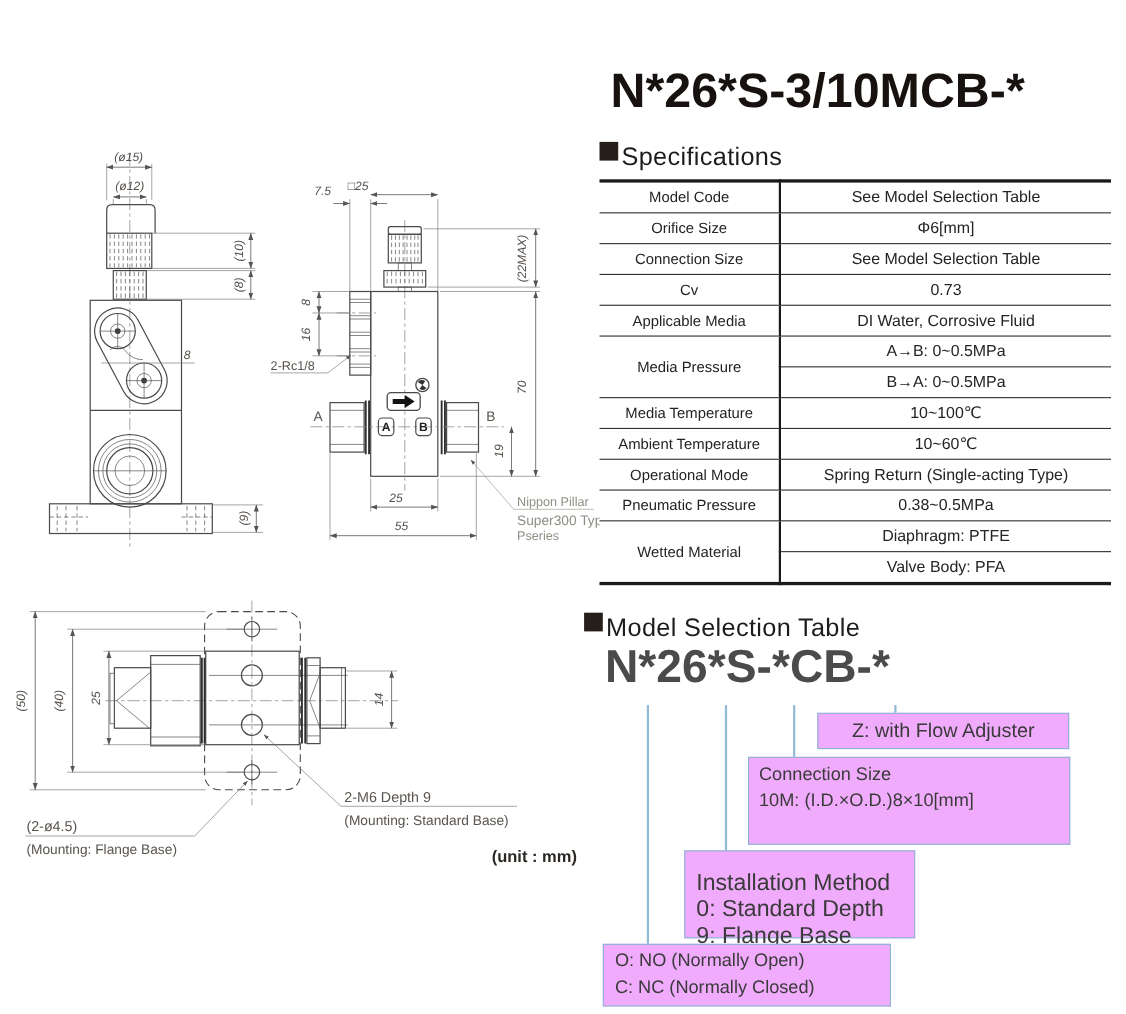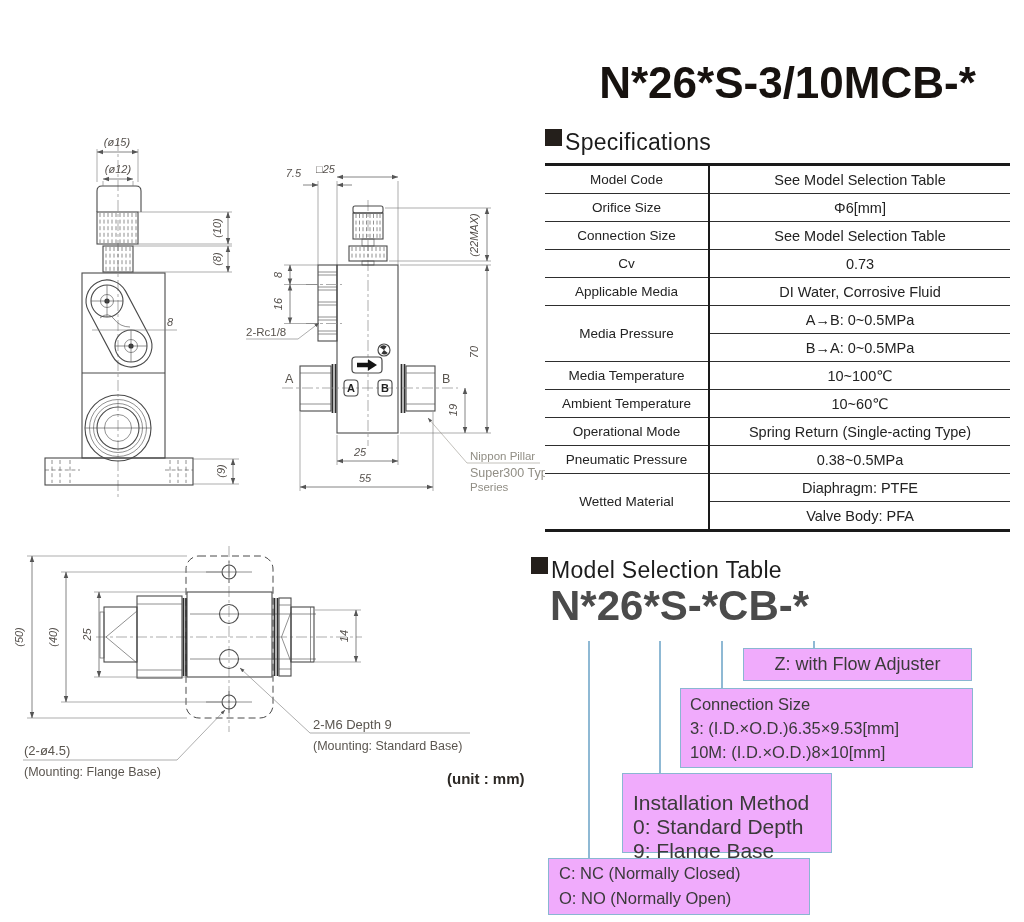--- a/index.html
+++ b/index.html
@@ -1,21 +1,21 @@
 <!DOCTYPE html>
 <html><head>
 <meta charset="utf-8">
 <style>
   html,body{margin:0;padding:0;background:#fff;}
   .page{position:relative;width:1024px;height:922px;background:#ffffff;overflow:hidden;
         font-family:"Liberation Sans","DejaVu Sans",sans-serif;color:#1f1f1f;}
   .abs{position:absolute;}
 
   
-  .title{left:555px;top:58px;width:465px;text-align:center;font-size:44px;font-weight:800;
+  .title{left:555px;top:58px;width:465px;text-align:left;font-size:44px;font-weight:800;
          color:#17120f;letter-spacing:0px;white-space:nowrap;}
   .sec{display:flex;font-size:23px;font-weight:500;color:#1c1c1c;letter-spacing:.3px;}
   .sec .sq{width:17px;height:17px;background:#241f1b;margin-right:3px;flex:0 0 auto;}
   .sec-spec{left:545px;top:129px;}
   .sec-model{left:531px;top:517px;margin-top:40px;}
 
   table.spec{position:absolute;left:545px;top:163px;width:465px;border-collapse:collapse;
              border-top:3px solid #1a1a1a;border-bottom:3px solid #1a1a1a;table-layout:fixed;}
   table.spec td{border-top:1px solid #2e2e2e;height:27px;padding:0 4px;text-align:center;
                 vertical-align:middle;overflow:hidden;white-space:nowrap;}
@@ -328,28 +328,27 @@
   <div class="abs lead" style="left:659px;top:641px;height:132px;"></div>
   <div class="abs lead" style="left:721px;top:641px;height:47px;"></div>
   <div class="abs lead" style="left:813px;top:641px;height:7px;"></div>
 
   <div class="abs obox box-z">
     <div class="l">Z: with Flow Adjuster</div>
   </div>
 
   <div class="abs obox box-conn">
     <div class="l">Connection Size</div>
-    <div class="l">3: (I.D.×O.D.)6.35×9.53[mm]</div>
     <div class="l">10M: (I.D.×O.D.)8×10[mm]</div>
   </div>
 
   <div class="abs obox box-inst">
     <div class="l">Installation Method</div>
     <div class="l">0: Standard Depth</div>
     <div class="l">9: Flange Base</div>
   </div>
 
   <div class="abs obox box-nc">
+    <div class="l">O: NO (Normally Open)</div>
     <div class="l">C: NC (Normally Closed)</div>
-    <div class="l">O: NO (Normally Open)</div>
   </div>
 
 </div>
 
 </body></html>

